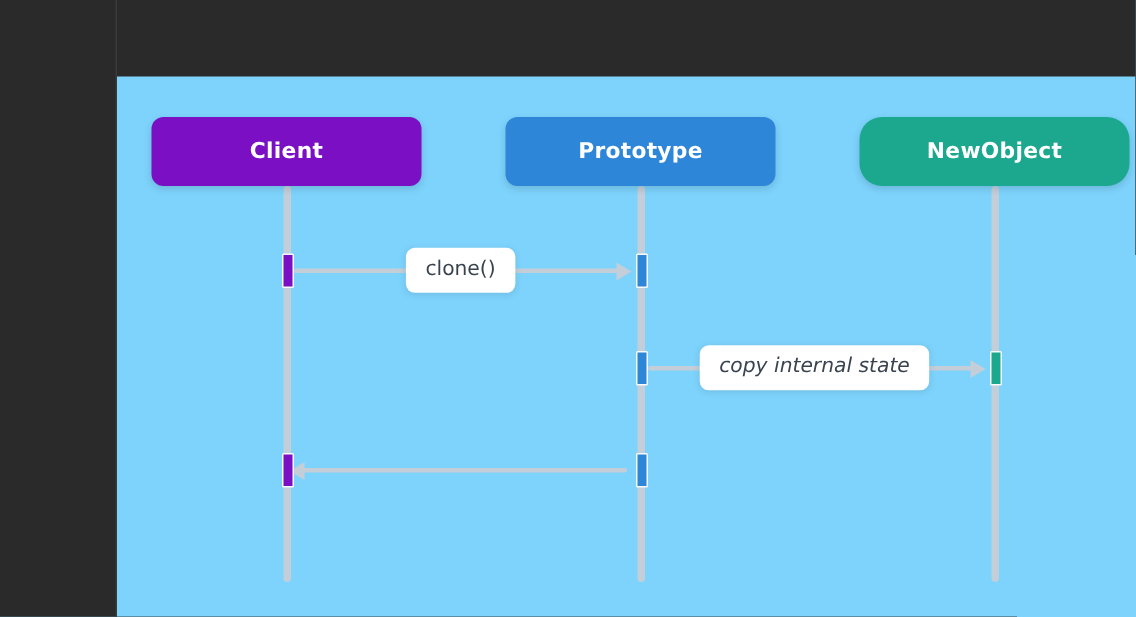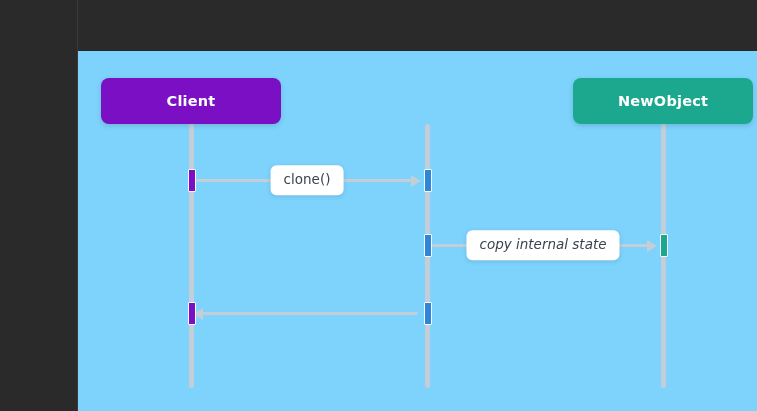--- a/index.html
+++ b/index.html
@@ -122,21 +122,24 @@
 
   <div class="canvas">
 
     <div class="lifeline" style="left:111px; top:73px; height:264px;"></div>
     <div class="lifeline" style="left:347px; top:73px; height:264px;"></div>
     <div class="lifeline" style="left:583px; top:73px; height:264px;"></div>
 
     <div class="participant" style="left:23px; top:27px; width:180px; background:#7a0fc4;">
       <span class="participant-label">Client</span>
     </div>
-    <div class="participant" style="left:495px; top:27px; width:180px; background:#1ca88e;">
+    <div class="participant" style="left:259px; top:27px; width:180px; background:#2e86d9;">
+      <span class="participant-label">Prototype</span>
+    </div>
+    <div class="participant" style="left:495px; top:27px; width:180px; background:#1ca88e;border-radius:15px;">
       <span class="participant-label">NewObject</span>
     </div>
 
     <div class="msg-line" style="left:118px; top:128px; width:222px;"></div>
     <div class="arrowhead right" style="left:333px; top:123.5px;"></div>
     <div class="msg-label" style="left:229px; top:129px;">clone()</div>
 
     <div class="msg-line" style="left:354px; top:193px; width:222px;"></div>
     <div class="arrowhead right" style="left:569px; top:188.5px;"></div>
     <div class="msg-label" style="left:465px; top:194px;font-style:italic;">copy internal state</div>

